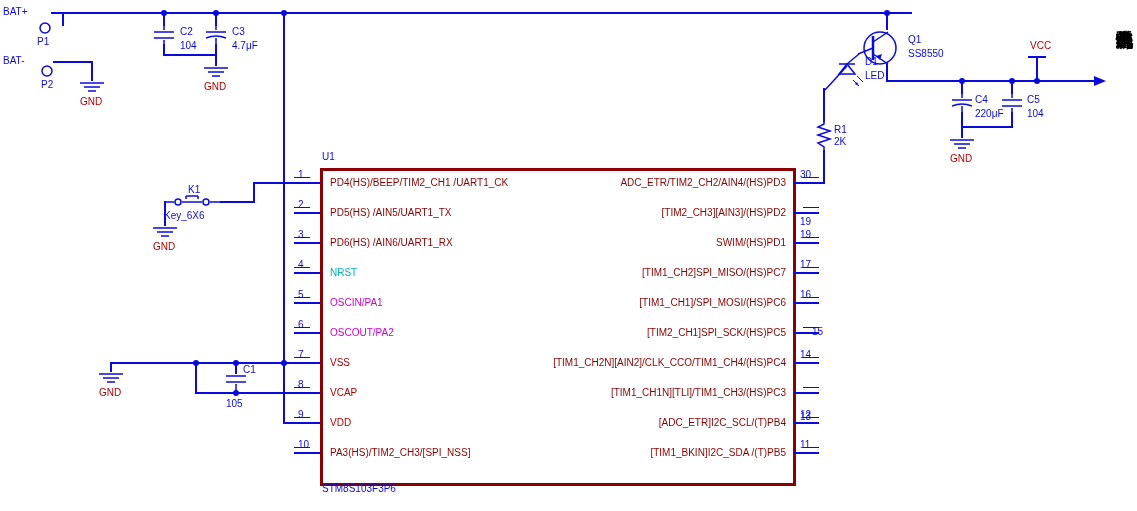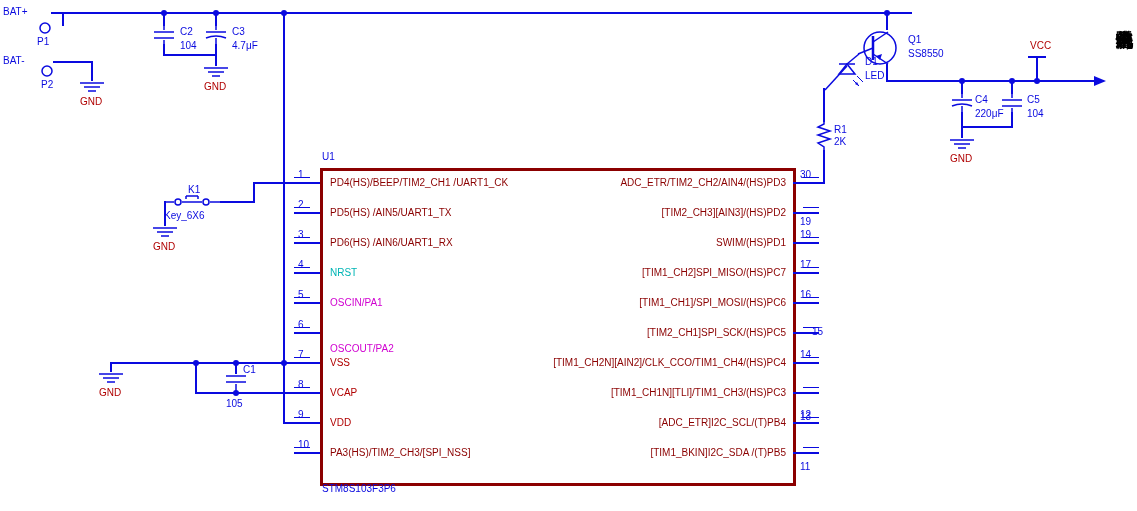--- a/index.html
+++ b/index.html
@@ -45,21 +45,21 @@
       <div class="wire wire-h" style="left: 294px; top: 267px; width: 16px; height: 1px; background: rgb(10, 10, 223);"></div>
       <div class="lbl" style="left: 298px; top: 259px;">4</div>
       <div class="lbl teal" style="left: 330px; top: 267px;">NRST</div>
       <div class="wire wire-h" style="left: 294px; top: 302px; width: 26px;"></div>
       <div class="wire wire-h" style="left: 294px; top: 297px; width: 16px; height: 1px; background: rgb(10, 10, 223);"></div>
       <div class="lbl" style="left: 298px; top: 289px;">5</div>
       <div class="lbl magenta" style="left: 330px; top: 297px;">OSCIN/PA1</div>
       <div class="wire wire-h" style="left: 294px; top: 332px; width: 26px;"></div>
       <div class="wire wire-h" style="left: 294px; top: 327px; width: 16px; height: 1px; background: rgb(10, 10, 223);"></div>
       <div class="lbl" style="left: 298px; top: 319px;">6</div>
-      <div class="lbl magenta" style="left: 330px; top: 327px; margin-top: 16px;">OSCOUT/PA2</div>
+      <div class="lbl magenta" style="left: 330px; top: 327px;">OSCOUT/PA2</div>
       <div class="wire wire-h" style="left: 294px; top: 362px; width: 26px;"></div>
       <div class="wire wire-h" style="left: 294px; top: 357px; width: 16px; height: 1px; background: rgb(10, 10, 223);"></div>
       <div class="lbl" style="left: 298px; top: 349px;">7</div>
       <div class="lbl red" style="left: 330px; top: 357px;">VSS</div>
       <div class="wire wire-h" style="left: 294px; top: 392px; width: 26px;"></div>
       <div class="wire wire-h" style="left: 294px; top: 387px; width: 16px; height: 1px; background: rgb(10, 10, 223);"></div>
       <div class="lbl" style="left: 298px; top: 379px;">8</div>
       <div class="lbl red" style="left: 330px; top: 387px;">VCAP</div>
       <div class="wire wire-h" style="left: 294px; top: 422px; width: 26px;"></div>
       <div class="wire wire-h" style="left: 294px; top: 417px; width: 16px; height: 1px; background: rgb(10, 10, 223);"></div>
@@ -103,21 +103,21 @@
       <div class="wire wire-h" style="left: 793px; top: 392px; width: 26px;"></div>
       <div class="wire wire-h" style="left: 803px; top: 387px; width: 16px; height: 1px; background: rgb(10, 10, 223);"></div>
       <div class="lbl" style="left: 800px; top: 379px; margin-top: 32px;">13</div>
       <div class="lbl maroon" style="right: 351px; top: 387px; text-align: right;">[TIM1_CH1N][TLI]/TIM1_CH3/(HS)PC3</div>
       <div class="wire wire-h" style="left: 793px; top: 422px; width: 26px;"></div>
       <div class="wire wire-h" style="left: 803px; top: 417px; width: 16px; height: 1px; background: rgb(10, 10, 223);"></div>
       <div class="lbl" style="left: 800px; top: 409px;">12</div>
       <div class="lbl maroon" style="right: 351px; top: 417px; text-align: right;">[ADC_ETR]I2C_SCL/(T)PB4</div>
       <div class="wire wire-h" style="left: 793px; top: 452px; width: 26px;"></div>
       <div class="wire wire-h" style="left: 803px; top: 447px; width: 16px; height: 1px; background: rgb(10, 10, 223);"></div>
-      <div class="lbl" style="left: 800px; top: 461px;">11</div>
+      <div class="lbl" style="left: 800px; top: 439px;">11</div>
       <div class="lbl maroon" style="right: 351px; top: 447px; text-align: right;">[TIM1_BKIN]I2C_SDA /(T)PB5</div>
     </div>
 
   <div class="lbl" style="left:3px;top:6px">BAT+</div>
 
   <svg style="left:37px;top:20px" width="16" height="16">
       <circle cx="8" cy="8" r="5" fill="none" stroke="#0a0adf" stroke-width="1.5"></circle>
     </svg>
   <div class="lbl" style="left:37px;top:36px">P1</div>
 

